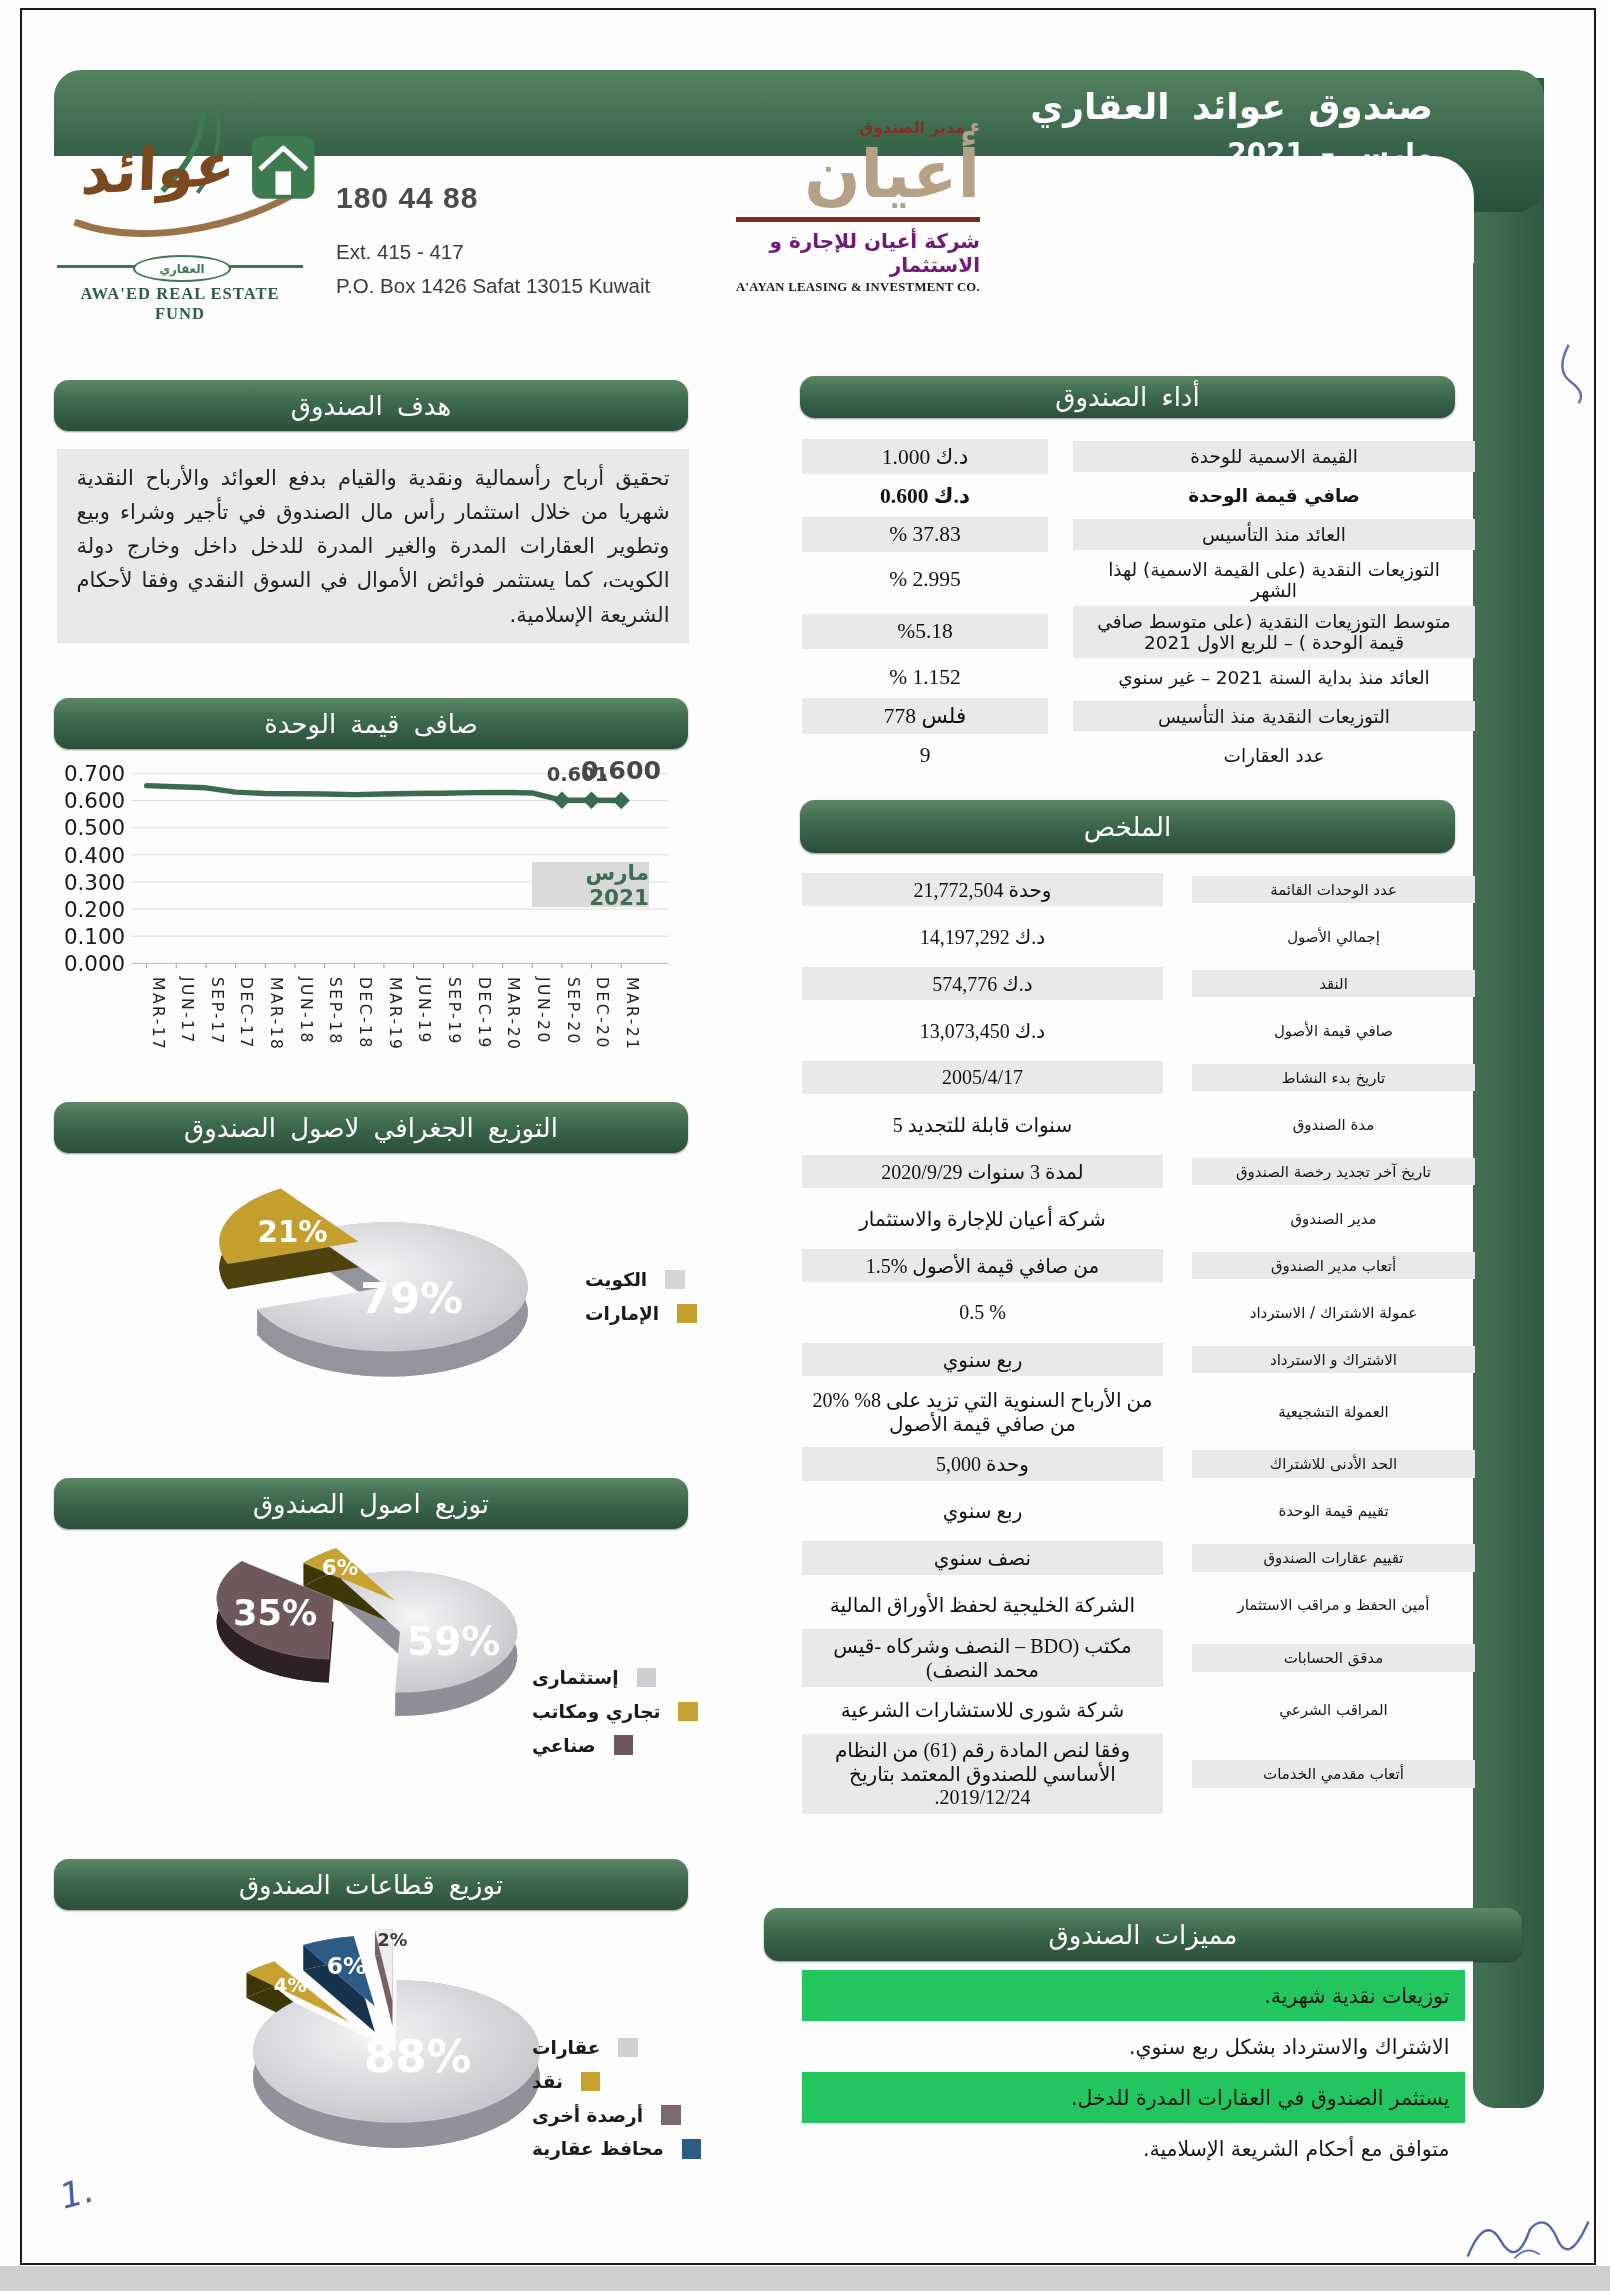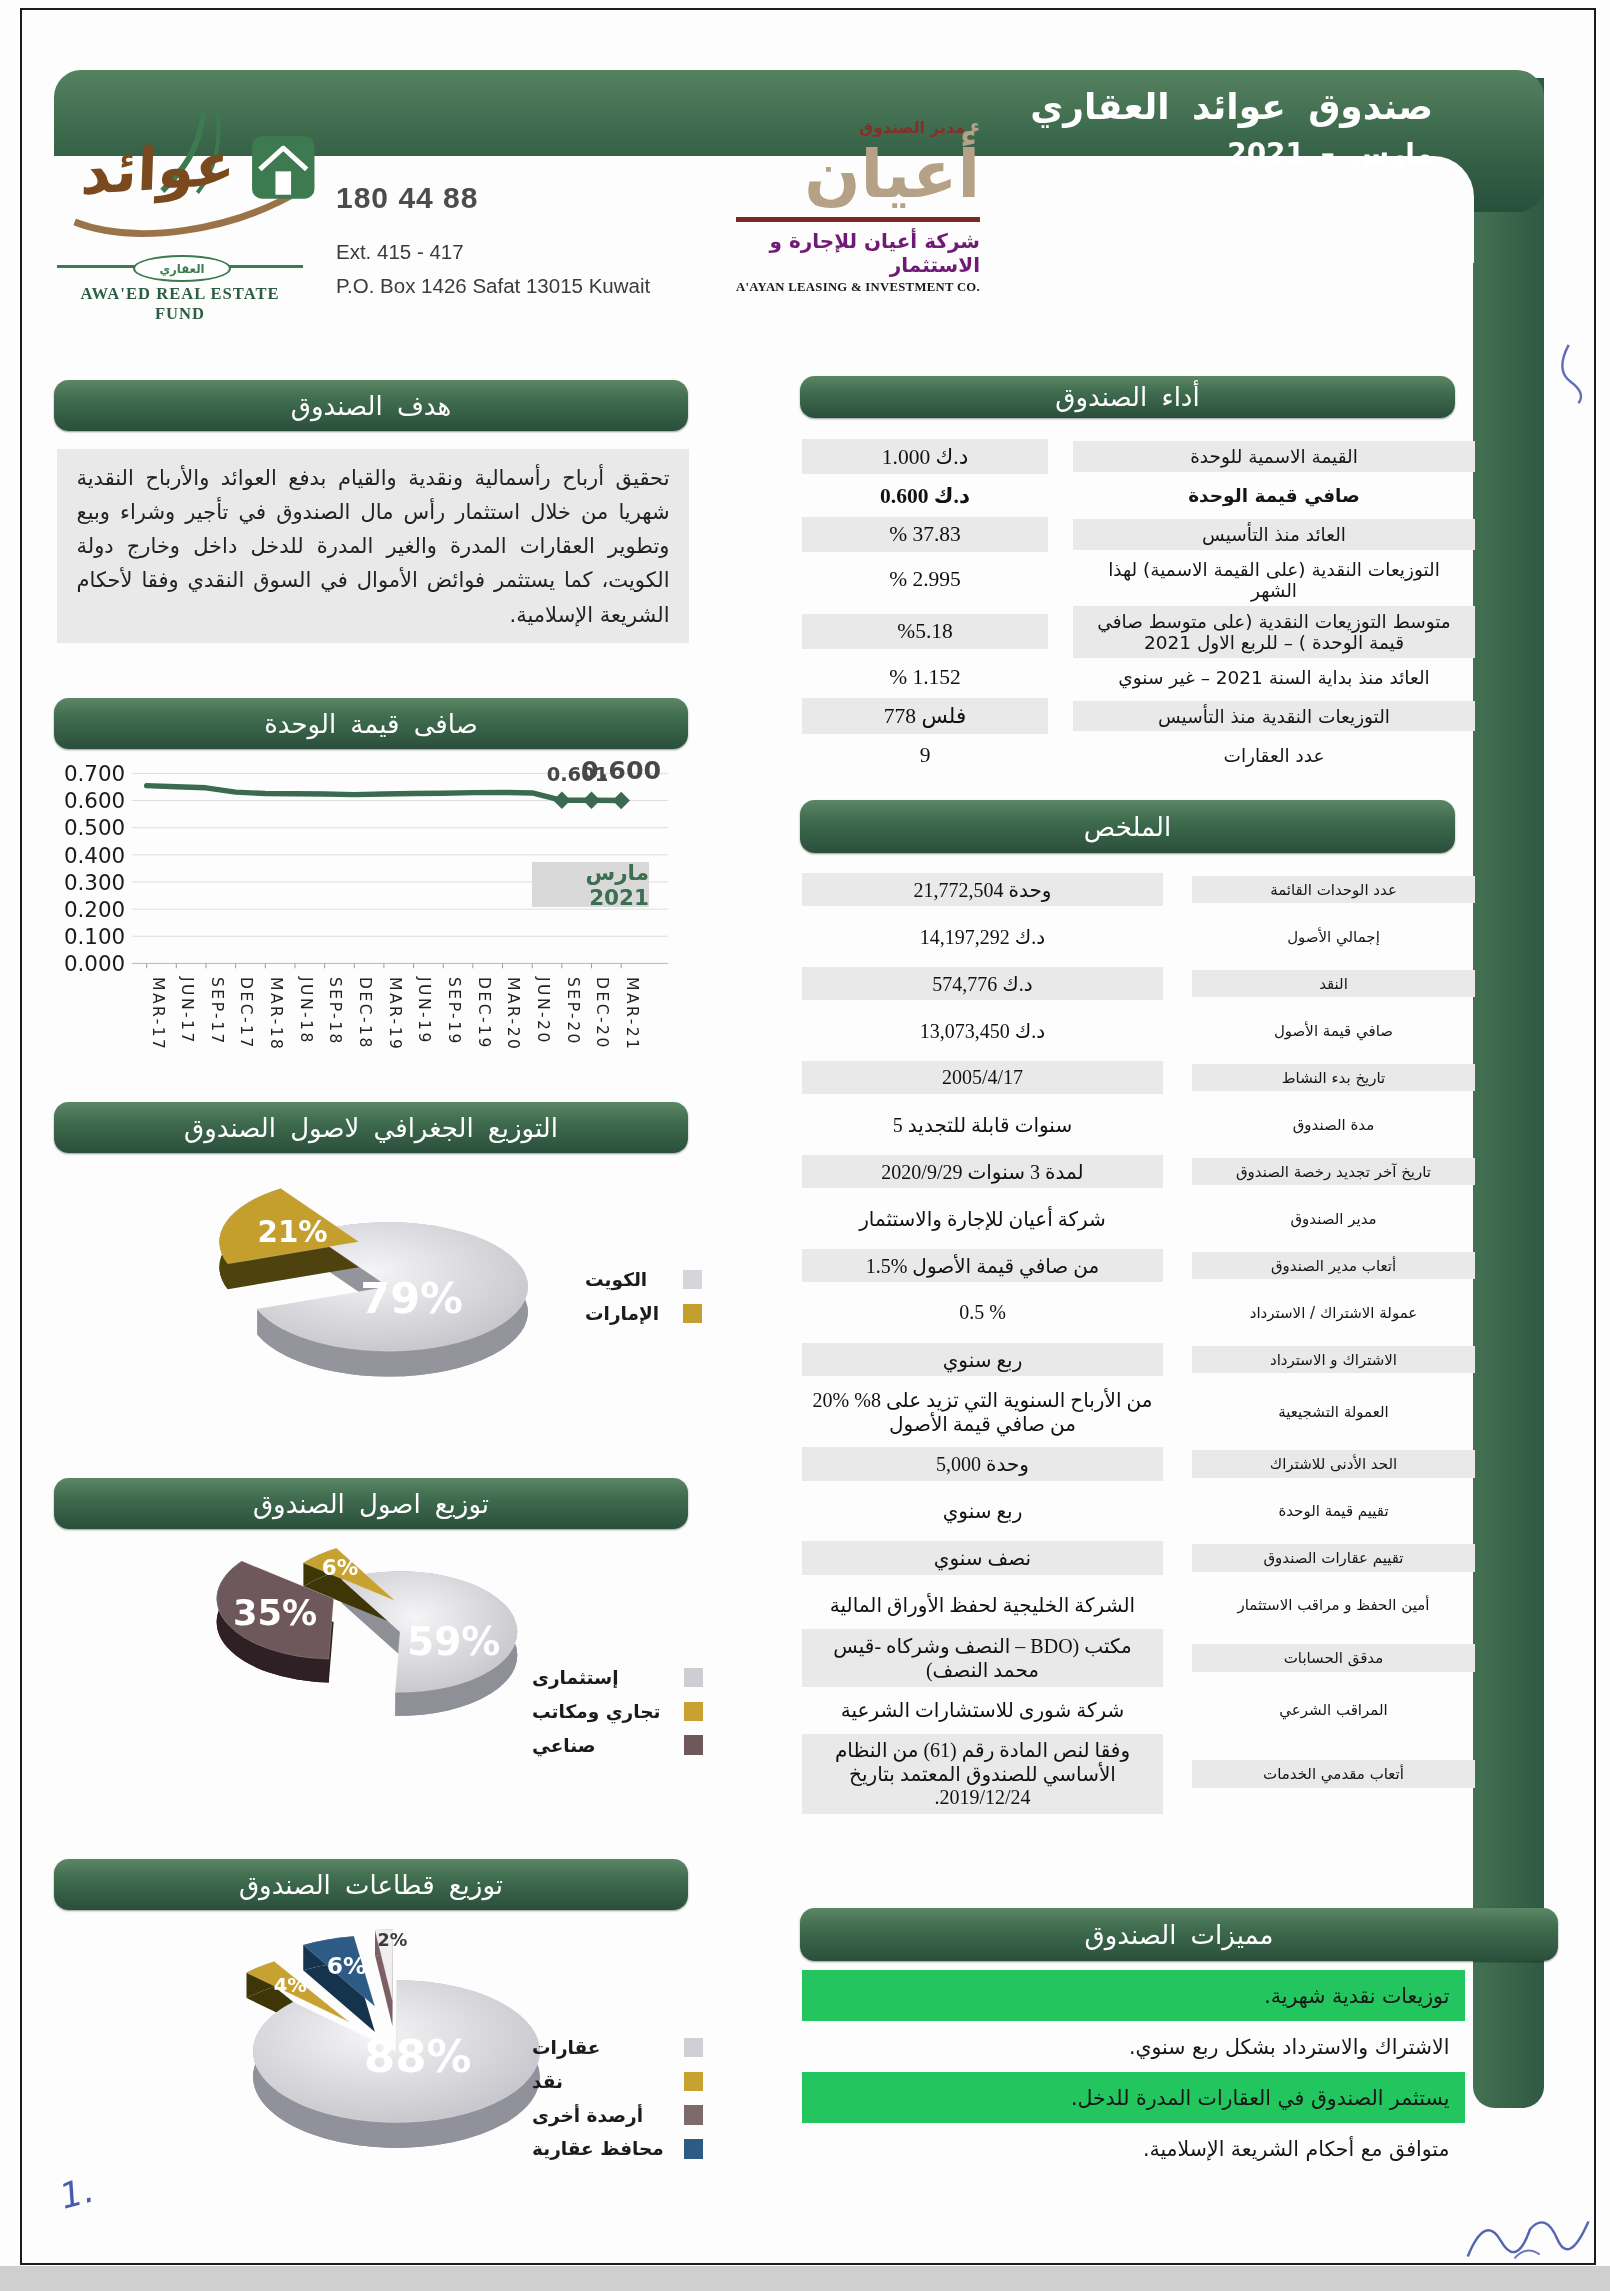--- a/index.html
+++ b/index.html
@@ -69,21 +69,21 @@
   .sum .val{width:361px;font-size:20px;}
   .row.alt .lbl,.row.alt .val{background:#e9e9e9;}
   .row.boldrow .lbl,.row.boldrow .val{font-weight:bold;}
 
   .features{position:absolute;left:802px;top:1970px;width:663px;}
   .feat{direction:rtl;text-align:right;font-size:20.5px;color:#161616;min-height:51px;
         display:flex;align-items:center;padding:0 15.6px;box-sizing:border-box;}
   .feat.alt{background:#22c55e;}
 
   .legend{position:absolute;}
-  .legend .item{display:flex;justify-content:space-between;align-items:center;gap:18px;height:27px;margin-bottom:6.8px;}
+  .legend .item{display:flex;justify-content:flex-start;align-items:center;gap:18px;height:27px;margin-bottom:6.8px;}
   .legend .txt{font-size:18.5px;font-weight:bold;color:#1b1b1b;direction:rtl;}
   .legend .sw{width:19.5px;height:19.5px;flex:0 0 19.5px;}
 
   .hand{position:absolute;color:#2b3f9e;font-style:italic;opacity:.85;}
   svg text{font-family:"DejaVu Sans",sans-serif;}
 </style>
 </head>
 <body>
 
 <div class="page">
@@ -412,21 +412,21 @@
       <div class="row">
         <div class="lbl">المراقب الشرعي</div>
         <div class="val" dir="rtl">شركة شورى للاستشارات الشرعية</div>
       </div>
       <div class="row alt">
         <div class="lbl">أتعاب مقدمي الخدمات</div>
         <div class="val" dir="rtl">وفقا لنص المادة رقم (61) من النظام الأساسي للصندوق المعتمد بتاريخ 2019/12/24.</div>
       </div>
     </div>
 
-  <div class="pill" style="left:800px;top:1908px;width:758px;height:53px;">مميزات الصندوق</div>
+  <div class="pill" style="left:764px;top:1908px;width:758px;height:53px;">مميزات الصندوق</div>
   <div class="features" id="feat-list">
       <div class="feat alt">توزيعات نقدية شهرية.</div>
       <div class="feat">الاشتراك والاسترداد بشكل ربع سنوي.</div>
       <div class="feat alt">يستثمر الصندوق في العقارات المدرة للدخل.</div>
       <div class="feat">متوافق مع أحكام الشريعة الإسلامية.</div>
     </div>
 
   <div class="hand" style="left:60px;top:2173px;font-size:35px;transform:rotate(-15deg);">1.</div>
   <svg style="position:absolute;left:1458px;top:2196px;" width="146" height="83" viewBox="0 0 150 85">
     <path d="M10 62 Q28 18 44 46 T74 34 Q90 16 102 44 T134 26" stroke="#2b3f9e" stroke-width="2.5" fill="none" opacity="0.8"></path>

